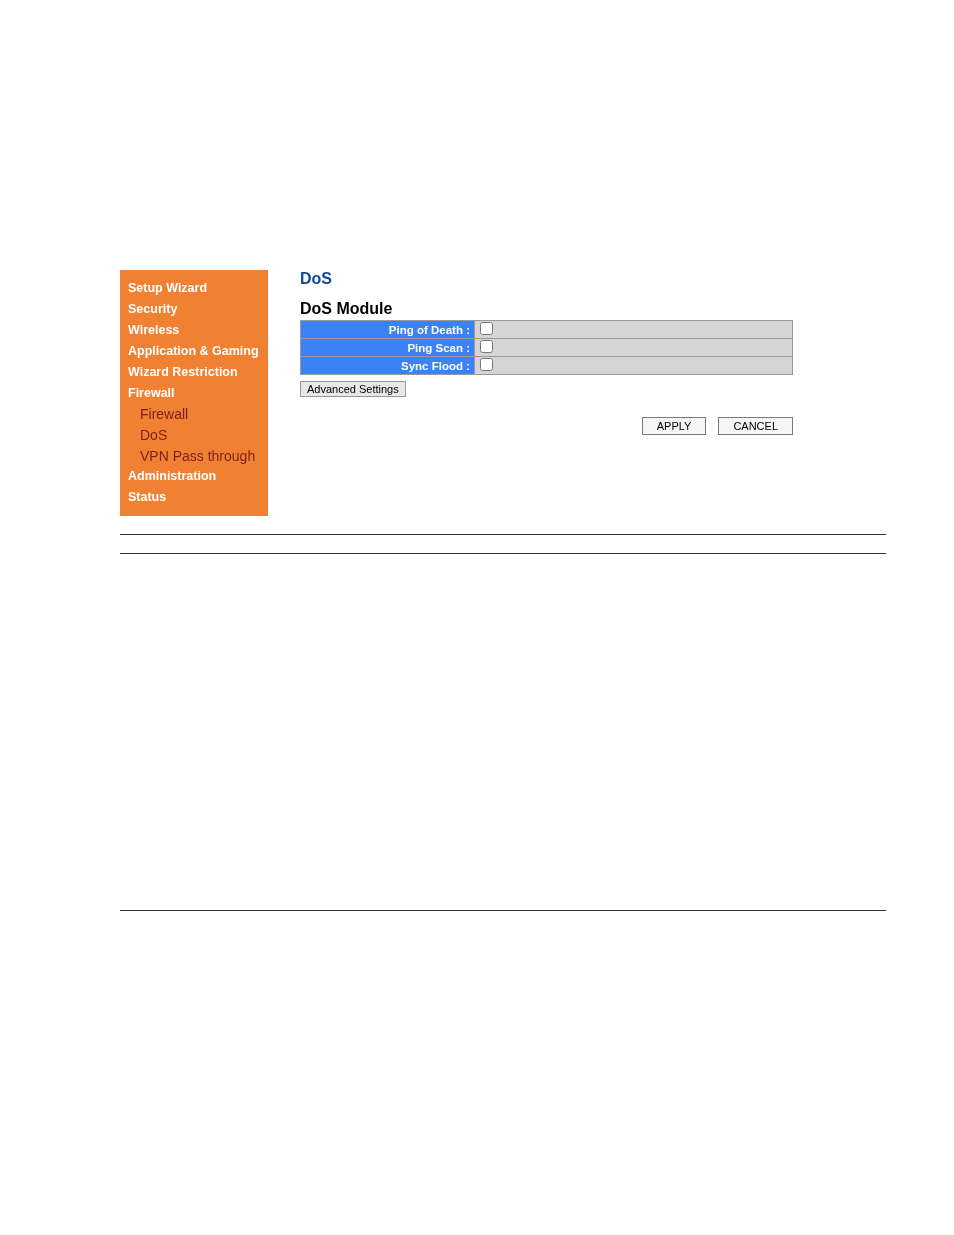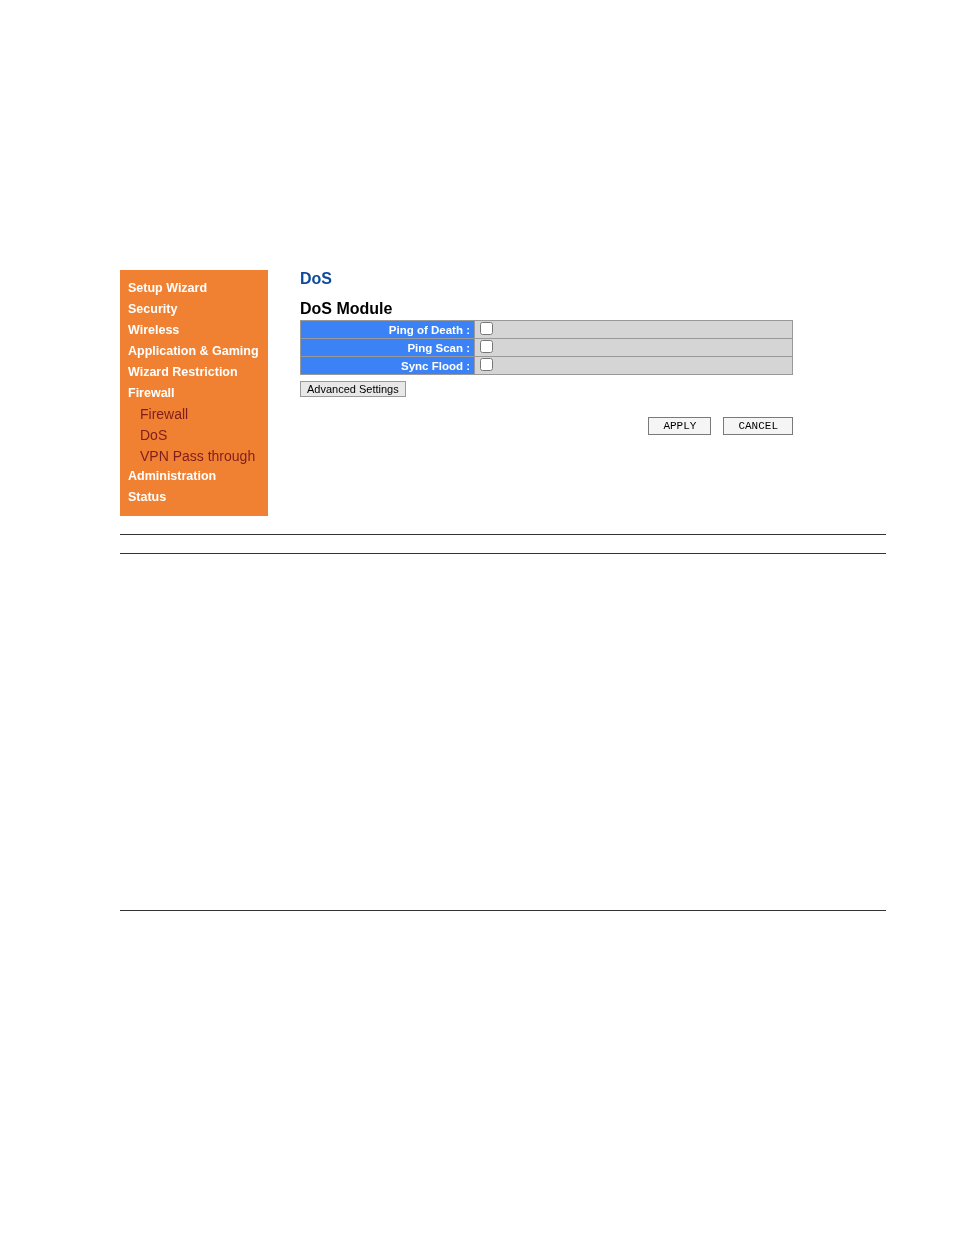--- a/index.html
+++ b/index.html
@@ -99,21 +99,20 @@
     justify-content: flex-end;
     gap: 12px;
     margin-top: 20px;
   }
   .btn-action {
     font-size: 11px;
     padding: 2px 14px;
     background: #f5f5f5;
     border: 1px solid #7a7a7a;
     cursor: pointer;
-    font-family: Liberation Mono, monospace;
   }
   .hr1, .hr2, .hr3 {
     border: none;
     border-top: 1px solid #333;
     margin: 0;
   }
   .hr1 { margin-top: 18px; }
   .hr2 { margin-top: 18px; }
   .hr3 { margin-top: 356px; }
 </style>

